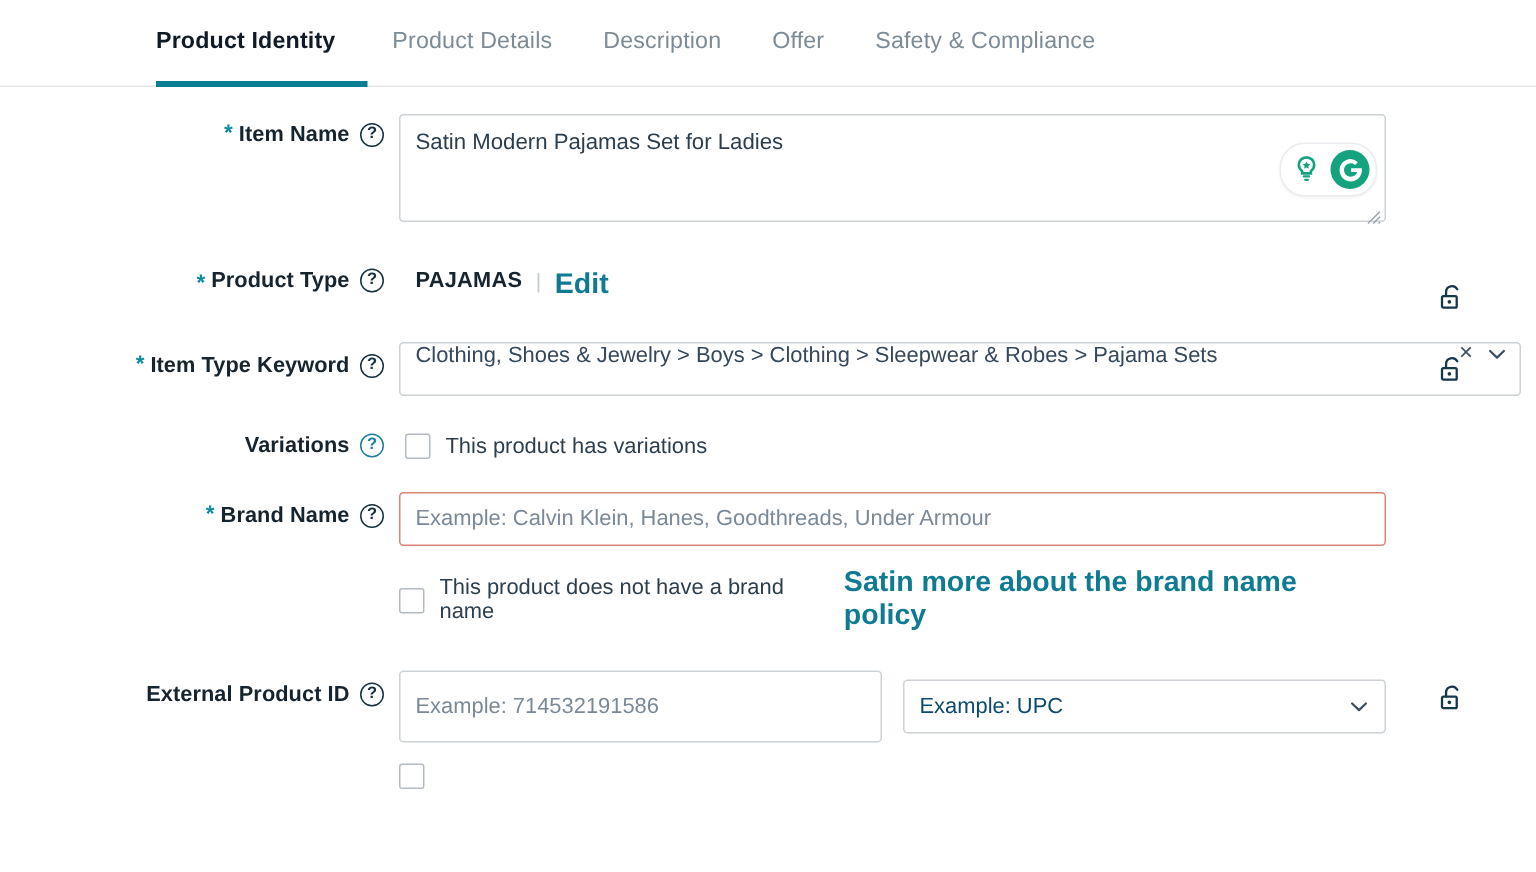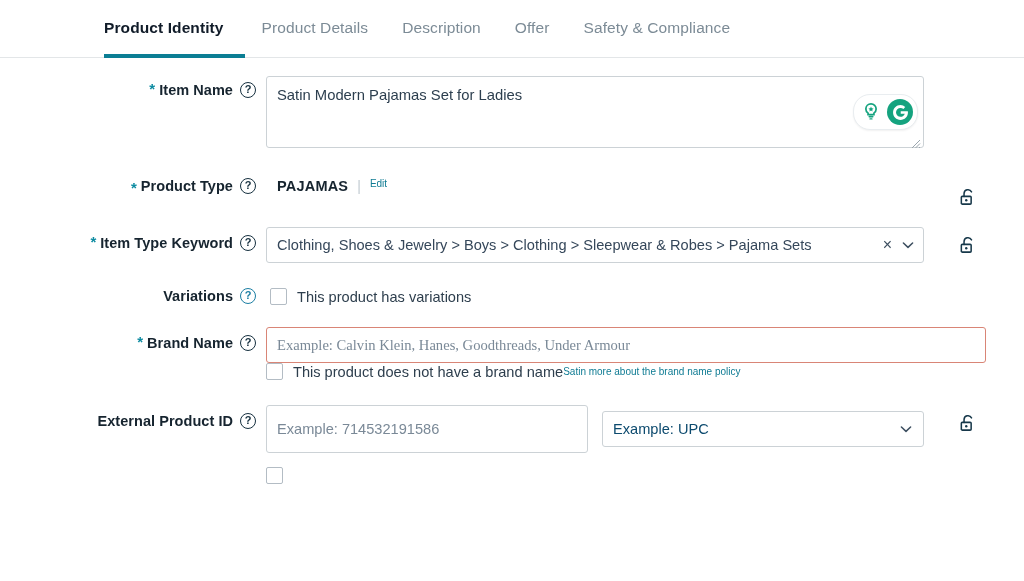--- a/index.html
+++ b/index.html
@@ -196,35 +196,35 @@
     font-weight: bold;
     color: #16242f;
     letter-spacing: .2px;
   }
   .divider-pipe {
     color: #c3ccd2;
     font-size: 14px;
   }
   .link {
     color: #0e7b93;
-    font-size: 10px;
+    font-size: 19px;
     cursor: pointer;
     text-decoration: none;
+    font-weight: bold;
   }
 
   
   .select-box {
-    width: 658px;
+    width: 748px;
     height: 36px;
     border: 1px solid #ccd2d6;
     border-radius: 3px;
     background: #fff;
     box-sizing: border-box;
     display: flex;
-    align-items: center;
     padding: 0 8px 0 10px;
     cursor: pointer;
   }
   .select-value {
     flex: 1;
     font-size: 14.6px;
     color: #35475a;
     white-space: nowrap;
     overflow: hidden;
     text-overflow: ellipsis;
@@ -236,30 +236,30 @@
     cursor: pointer;
     line-height: 14px;
   }
   .chev {
     width: 14px;
     height: 14px;
     cursor: pointer;
   }
 
   .text-input {
-    width: 720px;
+    width: 658px;
     height: 36px;
     border: 1px solid #ccd2d6;
     border-radius: 3px;
     background: #fff;
     box-sizing: border-box;
     padding: 0 10px;
     font-size: 14.6px;
     color: #35475a;
-    font-family: Liberation Serif, serif;
+    font-family: Liberation Sans, sans-serif;
     outline: none;
   }
   .text-input::placeholder { color: #7a8997; opacity: 1; }
   .text-input.error { border: 1px solid #d98576; }
 
   .small-input {
     width: 322px;
     height: 48px;
     border: 1px solid #ccd2d6;
     border-radius: 3px;
@@ -430,21 +430,21 @@
   </div>
 
   <div class="row" style="margin-top:22px;">
     <div class="label-col" style="padding-top:8px;align-items:flex-start;">
       <span class="req">*</span>
       <span class="label-text">Brand Name</span>
       <span class="help">?</span>
     </div>
     <div class="field-col">
       <input class="text-input error" type="text" placeholder="Example: Calvin Klein, Hanes, Goodthreads, Under Armour" style="">
-      <div class="inline-flex" style="width:658px;justify-content:flex-start;">
+      <div class="inline-flex" style="width:658px;margin-top:14px;justify-content:flex-start;">
         <div class="cb-row">
           <span class="cbox"></span>
           <span class="cb-label">This product does not have a brand name</span>
         </div>
         <span class="link">Satin more about the brand name policy</span>
       </div>
     </div>
   </div>
 
   <div class="row" style="margin-top:25px;">

